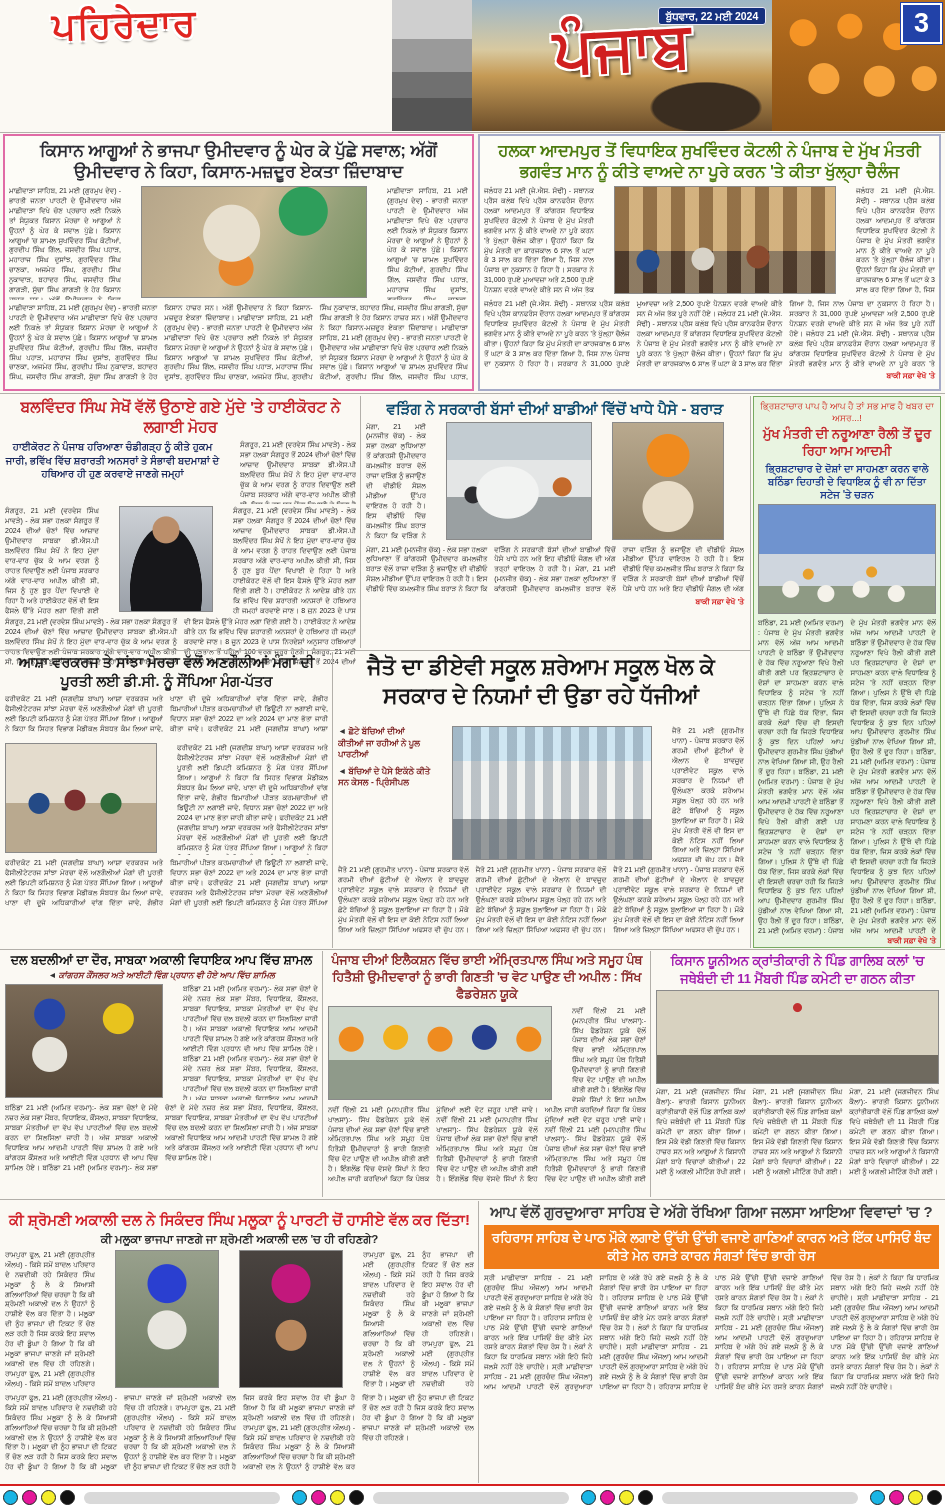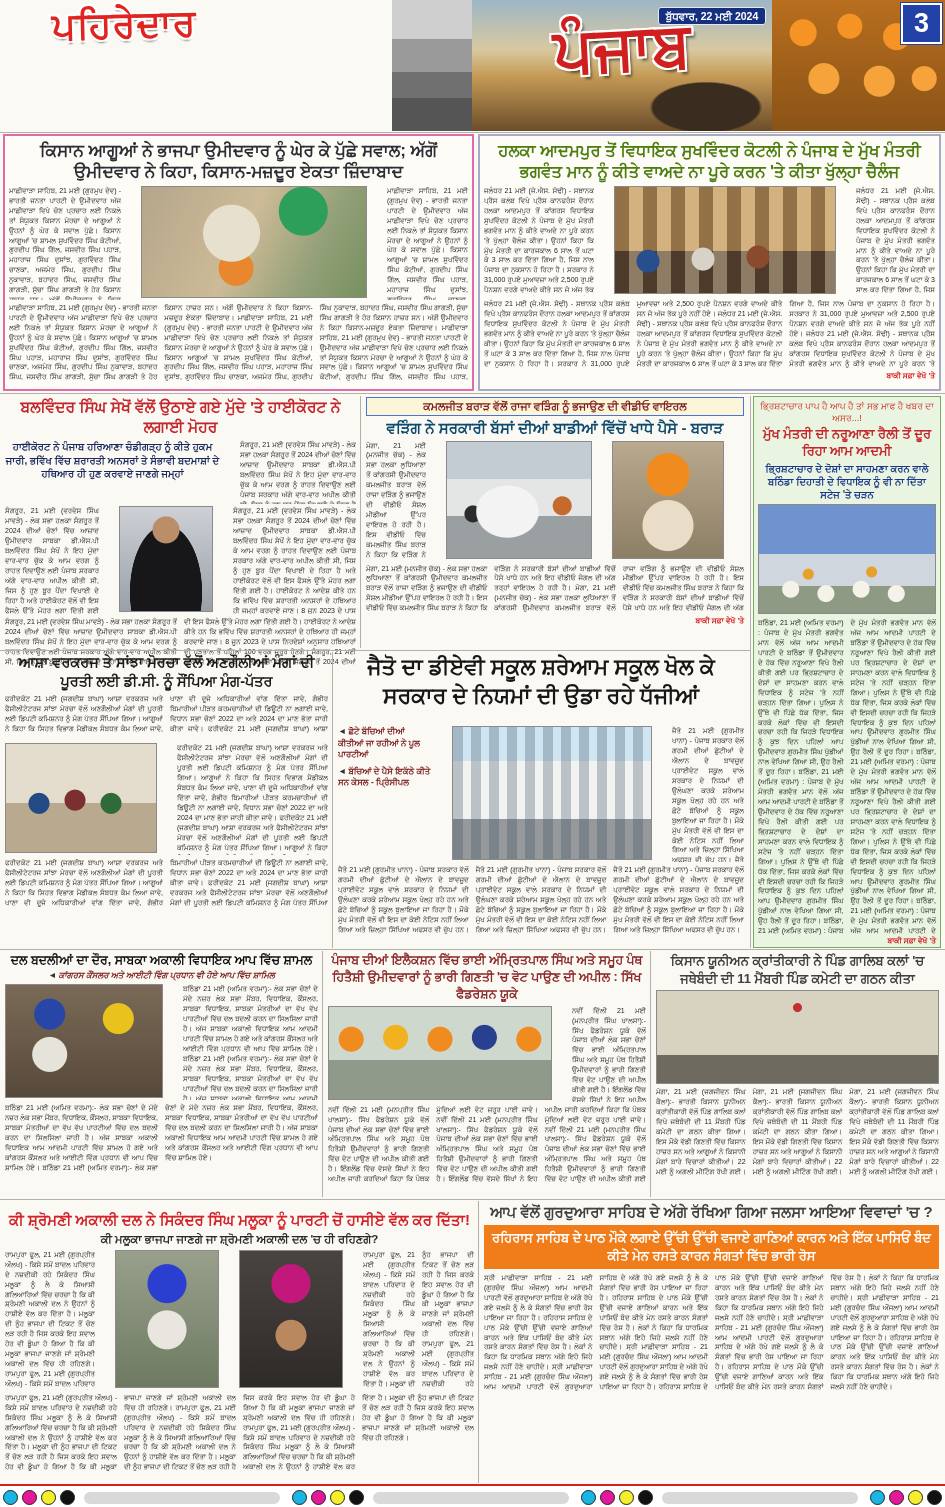--- a/index.html
+++ b/index.html
@@ -153,21 +153,21 @@
   .bullet-item{font-size:8.5px;line-height:1.35;font-weight:bold;color:#7c2121;margin-bottom:5px;overflow:hidden}
   .bullet-arrow{color:#333;margin-right:2px}
 
   
   .art-dal{left:3px;top:951px;width:317px;height:246px;padding:1px 2px}
   .h-black12{font-size:12.5px;line-height:1.3;color:#111}
   .bullet-line{font-size:8.5px;font-weight:bold;font-style:italic;color:#7c2121;text-align:center;overflow:hidden}
   .art-fed{left:326px;top:951px;width:322px;height:246px;padding:1px 2px}
   .h-fed{font-size:12.5px;line-height:1.35;color:#8c2a2a}
   .art-kisan{left:654px;top:951px;width:287px;height:246px;padding:1px 2px}
-  .h-kisan{font-size:13px;line-height:1.35;color:#404040}
+  .h-kisan{font-size:13px;line-height:1.35;color:#a21caf}
 
   
   .art-maluka{left:3px;top:1201px;width:473px;height:282px;padding:10px 2px}
   .h-maluka{font-size:15px;line-height:1.25;color:#d2222a}
   .sub-maluka{font-size:11.5px;font-weight:bold;color:#2b2b2b;text-align:center;overflow:hidden}
   .art-jalsa{left:482px;top:1201px;width:459px;height:282px;padding:1px 2px}
   .h-jalsa{font-size:15px;line-height:1.3;color:#404040}
   .banner-orange{background:#f07d1a;color:#fff;font-weight:bold;font-size:13px;line-height:1.4;
     text-align:center;padding:4px 8px;overflow:hidden}
 
@@ -226,21 +226,20 @@
       <div class="body-text" style="width:94px">ਸੰਗਰੂਰ, 21 ਮਈ (ਵਰਵੇਸ ਸਿੰਘ ਮਾਵੜੇ) - ਲੋਕ ਸਭਾ ਹਲਕਾ ਸੰਗਰੂਰ ਤੋਂ 2024 ਦੀਆਂ ਚੋਣਾਂ ਵਿੱਚ ਆਜ਼ਾਦ ਉਮੀਦਵਾਰ ਸਾਬਕਾ ਡੀ.ਐਸ.ਪੀ ਬਲਵਿੰਦਰ ਸਿੰਘ ਸੇਖੋਂ ਨੇ ਇਹ ਮੁੱਦਾ ਵਾਰ-ਵਾਰ ਚੁੱਕ ਕੇ ਆਮ ਵਰਗ ਨੂੰ ਰਾਹਤ ਦਿਵਾਉਣ ਲਈ ਪੰਜਾਬ ਸਰਕਾਰ ਅੱਗੇ ਵਾਰ-ਵਾਰ ਅਪੀਲ ਕੀਤੀ ਸੀ, ਜਿਸ ਨੂੰ ਹੁਣ ਬੂਰ ਪੈਂਦਾ ਵਿਖਾਈ ਦੇ ਰਿਹਾ ਹੈ ਅਤੇ ਹਾਈਕੋਰਟ ਵੱਲੋਂ ਵੀ ਇਸ ਫੈਸਲੇ ਉੱਤੇ ਮੋਹਰ ਲਗਾ ਦਿੱਤੀ ਗਈ ਹੈ। ਹਾਈਕੋਰਟ ਨੇ ਆਦੇਸ਼ ਕੀਤੇ ਹਨ ਕਿ ਭਵਿੱਖ ਵਿੱਚ ਸ਼ਰਾਰਤੀ ਅਨਸਰਾਂ ਦੇ ਹਥਿਆਰ ਹੀ ਜਮ੍ਹਾਂ ਕਰਵਾਏ ਜਾਣ। 8 ਜੂਨ 2023 ਦੇ ਪਾਸ ਨਿਰਦੇਸ਼ਾਂ ਅਨੁਸਾਰ ਹਥਿਆਰਾਂ ਦੀ ਪੜਤਾਲ ਤੋਂ ਪਹਿਲਾਂ 100 ਵਰਗ ਜਰੂਰ ਹੋਣਗੇ। ਸੰਗਰੂਰ, 21 ਮਈ (ਵਰਵੇਸ ਸਿੰਘ ਮਾਵੜੇ) - ਲੋਕ ਸਭਾ ਹਲਕਾ ਸੰਗਰੂਰ ਤੋਂ 2024 ਦੀਆਂ ਚੋਣਾਂ ਵਿੱਚ ਆਜ਼ਾਦ ਉਮੀਦਵਾਰ ਸਾਬਕਾ ਡੀ.ਐਸ.ਪੀ ਬਲਵਿੰਦਰ ਸਿੰਘ ਸੇਖੋਂ ਨੇ ਇਹ ਮੁੱਦਾ ਵਾਰ-ਵਾਰ ਚੁੱਕ ਕੇ ਆਮ ਵਰਗ ਨੂੰ ਰਾਹਤ ਦਿਵਾਉਣ ਲਈ ਪੰਜਾਬ ਸਰਕਾਰ ਅੱਗੇ ਵਾਰ-ਵਾਰ ਅਪੀਲ ਕੀਤੀ ਸੀ, ਜਿਸ ਨੂੰ ਹੁਣ ਬੂਰ ਪੈਂਦਾ ਵਿਖਾਈ ਦੇ ਰਿਹਾ ਹੈ ਅਤੇ ਹਾਈਕੋਰਟ ਵੱਲੋਂ ਵੀ ਇਸ ਫੈਸਲੇ ਉੱਤੇ ਮੋਹਰ ਲਗਾ ਦਿੱਤੀ ਗਈ ਹੈ। ਹਾਈਕੋਰਟ ਨੇ ਆਦੇਸ਼ ਕੀਤੇ ਹਨ ਕਿ ਭਵਿੱਖ ਵਿੱਚ ਸ਼ਰਾਰਤੀ ਅਨਸਰਾਂ ਦੇ ਹਥਿਆਰ ਹੀ ਜਮ੍ਹਾਂ ਕਰਵਾਏ ਜਾਣ। 8 ਜੂਨ 2023 ਦੇ ਪਾਸ ਨਿਰਦੇਸ਼ਾਂ ਅਨੁਸਾਰ ਹਥਿਆਰਾਂ ਦੀ ਪੜਤਾਲ ਤੋਂ ਪਹਿਲਾਂ 100 ਵਰਗ ਜਰੂਰ ਹੋਣਗੇ।</div>
       <div class="ph ph-sekhon" style="width:94px;height:106px"></div>
       <div class="body-text" style="flex:1">ਸੰਗਰੂਰ, 21 ਮਈ (ਵਰਵੇਸ ਸਿੰਘ ਮਾਵੜੇ) - ਲੋਕ ਸਭਾ ਹਲਕਾ ਸੰਗਰੂਰ ਤੋਂ 2024 ਦੀਆਂ ਚੋਣਾਂ ਵਿੱਚ ਆਜ਼ਾਦ ਉਮੀਦਵਾਰ ਸਾਬਕਾ ਡੀ.ਐਸ.ਪੀ ਬਲਵਿੰਦਰ ਸਿੰਘ ਸੇਖੋਂ ਨੇ ਇਹ ਮੁੱਦਾ ਵਾਰ-ਵਾਰ ਚੁੱਕ ਕੇ ਆਮ ਵਰਗ ਨੂੰ ਰਾਹਤ ਦਿਵਾਉਣ ਲਈ ਪੰਜਾਬ ਸਰਕਾਰ ਅੱਗੇ ਵਾਰ-ਵਾਰ ਅਪੀਲ ਕੀਤੀ ਸੀ, ਜਿਸ ਨੂੰ ਹੁਣ ਬੂਰ ਪੈਂਦਾ ਵਿਖਾਈ ਦੇ ਰਿਹਾ ਹੈ ਅਤੇ ਹਾਈਕੋਰਟ ਵੱਲੋਂ ਵੀ ਇਸ ਫੈਸਲੇ ਉੱਤੇ ਮੋਹਰ ਲਗਾ ਦਿੱਤੀ ਗਈ ਹੈ। ਹਾਈਕੋਰਟ ਨੇ ਆਦੇਸ਼ ਕੀਤੇ ਹਨ ਕਿ ਭਵਿੱਖ ਵਿੱਚ ਸ਼ਰਾਰਤੀ ਅਨਸਰਾਂ ਦੇ ਹਥਿਆਰ ਹੀ ਜਮ੍ਹਾਂ ਕਰਵਾਏ ਜਾਣ। 8 ਜੂਨ 2023 ਦੇ ਪਾਸ ਨਿਰਦੇਸ਼ਾਂ ਅਨੁਸਾਰ ਹਥਿਆਰਾਂ ਦੀ ਪੜਤਾਲ ਤੋਂ ਪਹਿਲਾਂ 100 ਵਰਗ ਜਰੂਰ ਹੋਣਗੇ। ਸੰਗਰੂਰ, 21 ਮਈ (ਵਰਵੇਸ ਸਿੰਘ ਮਾਵੜੇ) - ਲੋਕ ਸਭਾ ਹਲਕਾ ਸੰਗਰੂਰ ਤੋਂ 2024 ਦੀਆਂ ਚੋਣਾਂ ਵਿੱਚ ਆਜ਼ਾਦ ਉਮੀਦਵਾਰ ਸਾਬਕਾ ਡੀ.ਐਸ.ਪੀ ਬਲਵਿੰਦਰ ਸਿੰਘ ਸੇਖੋਂ ਨੇ ਇਹ ਮੁੱਦਾ ਵਾਰ-ਵਾਰ ਚੁੱਕ ਕੇ ਆਮ ਵਰਗ ਨੂੰ ਰਾਹਤ ਦਿਵਾਉਣ ਲਈ ਪੰਜਾਬ ਸਰਕਾਰ ਅੱਗੇ ਵਾਰ-ਵਾਰ ਅਪੀਲ ਕੀਤੀ ਸੀ, ਜਿਸ ਨੂੰ ਹੁਣ ਬੂਰ ਪੈਂਦਾ ਵਿਖਾਈ ਦੇ ਰਿਹਾ ਹੈ ਅਤੇ ਹਾਈਕੋਰਟ ਵੱਲੋਂ ਵੀ ਇਸ ਫੈਸਲੇ ਉੱਤੇ ਮੋਹਰ ਲਗਾ ਦਿੱਤੀ ਗਈ ਹੈ। ਹਾਈਕੋਰਟ ਨੇ ਆਦੇਸ਼ ਕੀਤੇ ਹਨ ਕਿ ਭਵਿੱਖ ਵਿੱਚ ਸ਼ਰਾਰਤੀ ਅਨਸਰਾਂ ਦੇ ਹਥਿਆਰ ਹੀ ਜਮ੍ਹਾਂ ਕਰਵਾਏ ਜਾਣ। 8 ਜੂਨ 2023 ਦੇ ਪਾਸ ਨਿਰਦੇਸ਼ਾਂ ਅਨੁਸਾਰ ਹਥਿਆਰਾਂ ਦੀ ਪੜਤਾਲ ਤੋਂ ਪਹਿਲਾਂ 100 ਵਰਗ ਜਰੂਰ ਹੋਣਗੇ।</div>
     </div>
     <div class="body-text cols-2" style="margin-top:3px;height:56px">ਸੰਗਰੂਰ, 21 ਮਈ (ਵਰਵੇਸ ਸਿੰਘ ਮਾਵੜੇ) - ਲੋਕ ਸਭਾ ਹਲਕਾ ਸੰਗਰੂਰ ਤੋਂ 2024 ਦੀਆਂ ਚੋਣਾਂ ਵਿੱਚ ਆਜ਼ਾਦ ਉਮੀਦਵਾਰ ਸਾਬਕਾ ਡੀ.ਐਸ.ਪੀ ਬਲਵਿੰਦਰ ਸਿੰਘ ਸੇਖੋਂ ਨੇ ਇਹ ਮੁੱਦਾ ਵਾਰ-ਵਾਰ ਚੁੱਕ ਕੇ ਆਮ ਵਰਗ ਨੂੰ ਰਾਹਤ ਦਿਵਾਉਣ ਲਈ ਪੰਜਾਬ ਸਰਕਾਰ ਅੱਗੇ ਵਾਰ-ਵਾਰ ਅਪੀਲ ਕੀਤੀ ਸੀ, ਜਿਸ ਨੂੰ ਹੁਣ ਬੂਰ ਪੈਂਦਾ ਵਿਖਾਈ ਦੇ ਰਿਹਾ ਹੈ ਅਤੇ ਹਾਈਕੋਰਟ ਵੱਲੋਂ ਵੀ ਇਸ ਫੈਸਲੇ ਉੱਤੇ ਮੋਹਰ ਲਗਾ ਦਿੱਤੀ ਗਈ ਹੈ। ਹਾਈਕੋਰਟ ਨੇ ਆਦੇਸ਼ ਕੀਤੇ ਹਨ ਕਿ ਭਵਿੱਖ ਵਿੱਚ ਸ਼ਰਾਰਤੀ ਅਨਸਰਾਂ ਦੇ ਹਥਿਆਰ ਹੀ ਜਮ੍ਹਾਂ ਕਰਵਾਏ ਜਾਣ। 8 ਜੂਨ 2023 ਦੇ ਪਾਸ ਨਿਰਦੇਸ਼ਾਂ ਅਨੁਸਾਰ ਹਥਿਆਰਾਂ ਦੀ ਪੜਤਾਲ ਤੋਂ ਪਹਿਲਾਂ 100 ਵਰਗ ਜਰੂਰ ਹੋਣਗੇ। ਸੰਗਰੂਰ, 21 ਮਈ (ਵਰਵੇਸ ਸਿੰਘ ਮਾਵੜੇ) - ਲੋਕ ਸਭਾ ਹਲਕਾ ਸੰਗਰੂਰ ਤੋਂ 2024 ਦੀਆਂ ਚੋਣਾਂ ਵਿੱਚ ਆਜ਼ਾਦ ਉਮੀਦਵਾਰ ਸਾਬਕਾ ਡੀ.ਐਸ.ਪੀ ਬਲਵਿੰਦਰ ਸਿੰਘ ਸੇਖੋਂ ਨੇ ਇਹ ਮੁੱਦਾ ਵਾਰ-ਵਾਰ ਚੁੱਕ ਕੇ ਆਮ ਵਰਗ ਨੂੰ ਰਾਹਤ ਦਿਵਾਉਣ ਲਈ ਪੰਜਾਬ ਸਰਕਾਰ ਅੱਗੇ ਵਾਰ-ਵਾਰ ਅਪੀਲ ਕੀਤੀ ਸੀ, ਜਿਸ ਨੂੰ ਹੁਣ ਬੂਰ ਪੈਂਦਾ ਵਿਖਾਈ ਦੇ ਰਿਹਾ ਹੈ ਅਤੇ ਹਾਈਕੋਰਟ ਵੱਲੋਂ ਵੀ ਇਸ ਫੈਸਲੇ ਉੱਤੇ ਮੋਹਰ ਲਗਾ ਦਿੱਤੀ ਗਈ ਹੈ। ਹਾਈਕੋਰਟ ਨੇ ਆਦੇਸ਼ ਕੀਤੇ ਹਨ ਕਿ ਭਵਿੱਖ ਵਿੱਚ ਸ਼ਰਾਰਤੀ ਅਨਸਰਾਂ ਦੇ ਹਥਿਆਰ ਹੀ ਜਮ੍ਹਾਂ ਕਰਵਾਏ ਜਾਣ। 8 ਜੂਨ 2023 ਦੇ ਪਾਸ ਨਿਰਦੇਸ਼ਾਂ ਅਨੁਸਾਰ ਹਥਿਆਰਾਂ ਦੀ ਪੜਤਾਲ ਤੋਂ ਪਹਿਲਾਂ 100 ਵਰਗ ਜਰੂਰ ਹੋਣਗੇ।</div>
   </div>
 
   <div class="vr" style="left:360px;top:396px;height:252px"></div>
 
   <div class="abs art-warring">
-    <div class="kicker-warring">ਕਮਲਜੀਤ ਬਰਾੜ ਵੱਲੋਂ ਰਾਜਾ ਵੜਿੰਗ ਨੂੰ ਭਜਾਉਣ ਦੀ ਵੀਡੀਓ ਵਾਇਰਲ</div>
     <div class="headline h-maroon" style="margin-top:2px">ਵੜਿੰਗ ਨੇ ਸਰਕਾਰੀ ਬੱਸਾਂ ਦੀਆਂ ਬਾਡੀਆਂ ਵਿੱਚੋਂ ਖਾਧੇ ਪੈਸੇ - ਬਰਾੜ</div>
     <div class="flexrow" style="margin-top:3px;height:120px">
       <div class="body-text" style="width:60px">ਮੋਗਾ, 21 ਮਈ (ਮਨਜੀਤ ਚੱਕ) - ਲੋਕ ਸਭਾ ਹਲਕਾ ਲੁਧਿਆਣਾ ਤੋਂ ਕਾਂਗਰਸੀ ਉਮੀਦਵਾਰ ਕਮਲਜੀਤ ਬਰਾੜ ਵੱਲੋਂ ਰਾਜਾ ਵੜਿੰਗ ਨੂੰ ਭਜਾਉਣ ਦੀ ਵੀਡੀਓ ਸੋਸ਼ਲ ਮੀਡੀਆ ਉੱਪਰ ਵਾਇਰਲ ਹੋ ਰਹੀ ਹੈ। ਇਸ ਵੀਡੀਓ ਵਿੱਚ ਕਮਲਜੀਤ ਸਿੰਘ ਬਰਾੜ ਨੇ ਕਿਹਾ ਕਿ ਵੜਿੰਗ ਨੇ ਸਰਕਾਰੀ ਬੱਸਾਂ ਦੀਆਂ ਬਾਡੀਆਂ ਵਿੱਚੋਂ ਪੈਸੇ ਖਾਧੇ ਹਨ ਅਤੇ ਇਹ ਵੀਡੀਓ ਜੰਗਲ ਦੀ ਅੱਗ ਤਰ੍ਹਾਂ ਵਾਇਰਲ ਹੋ ਰਹੀ ਹੈ। ਮੋਗਾ, 21 ਮਈ (ਮਨਜੀਤ ਚੱਕ) - ਲੋਕ ਸਭਾ ਹਲਕਾ ਲੁਧਿਆਣਾ ਤੋਂ ਕਾਂਗਰਸੀ ਉਮੀਦਵਾਰ ਕਮਲਜੀਤ ਬਰਾੜ ਵੱਲੋਂ ਰਾਜਾ ਵੜਿੰਗ ਨੂੰ ਭਜਾਉਣ ਦੀ ਵੀਡੀਓ ਸੋਸ਼ਲ ਮੀਡੀਆ ਉੱਪਰ ਵਾਇਰਲ ਹੋ ਰਹੀ ਹੈ। ਇਸ ਵੀਡੀਓ ਵਿੱਚ ਕਮਲਜੀਤ ਸਿੰਘ ਬਰਾੜ ਨੇ ਕਿਹਾ ਕਿ ਵੜਿੰਗ ਨੇ ਸਰਕਾਰੀ ਬੱਸਾਂ ਦੀਆਂ ਬਾਡੀਆਂ ਵਿੱਚੋਂ ਪੈਸੇ ਖਾਧੇ ਹਨ ਅਤੇ ਇਹ ਵੀਡੀਓ ਜੰਗਲ ਦੀ ਅੱਗ ਤਰ੍ਹਾਂ ਵਾਇਰਲ ਹੋ ਰਹੀ ਹੈ।</div>
       <div class="ph ph-suv" style="width:146px;height:118px"></div>
       <div class="ph ph-baraar" style="width:112px;height:118px"></div>
       <div class="body-text" style="flex:1">ਮੋਗਾ, 21 ਮਈ (ਮਨਜੀਤ ਚੱਕ) - ਲੋਕ ਸਭਾ ਹਲਕਾ ਲੁਧਿਆਣਾ ਤੋਂ ਕਾਂਗਰਸੀ ਉਮੀਦਵਾਰ ਕਮਲਜੀਤ ਬਰਾੜ ਵੱਲੋਂ ਰਾਜਾ ਵੜਿੰਗ ਨੂੰ ਭਜਾਉਣ ਦੀ ਵੀਡੀਓ ਸੋਸ਼ਲ ਮੀਡੀਆ ਉੱਪਰ ਵਾਇਰਲ ਹੋ ਰਹੀ ਹੈ। ਇਸ ਵੀਡੀਓ ਵਿੱਚ ਕਮਲਜੀਤ ਸਿੰਘ ਬਰਾੜ ਨੇ ਕਿਹਾ ਕਿ ਵੜਿੰਗ ਨੇ ਸਰਕਾਰੀ ਬੱਸਾਂ ਦੀਆਂ ਬਾਡੀਆਂ ਵਿੱਚੋਂ ਪੈਸੇ ਖਾਧੇ ਹਨ ਅਤੇ ਇਹ ਵੀਡੀਓ ਜੰਗਲ ਦੀ ਅੱਗ ਤਰ੍ਹਾਂ ਵਾਇਰਲ ਹੋ ਰਹੀ ਹੈ। ਮੋਗਾ, 21 ਮਈ (ਮਨਜੀਤ ਚੱਕ) - ਲੋਕ ਸਭਾ ਹਲਕਾ ਲੁਧਿਆਣਾ ਤੋਂ ਕਾਂਗਰਸੀ ਉਮੀਦਵਾਰ ਕਮਲਜੀਤ ਬਰਾੜ ਵੱਲੋਂ ਰਾਜਾ ਵੜਿੰਗ ਨੂੰ ਭਜਾਉਣ ਦੀ ਵੀਡੀਓ ਸੋਸ਼ਲ ਮੀਡੀਆ ਉੱਪਰ ਵਾਇਰਲ ਹੋ ਰਹੀ ਹੈ। ਇਸ ਵੀਡੀਓ ਵਿੱਚ ਕਮਲਜੀਤ ਸਿੰਘ ਬਰਾੜ ਨੇ ਕਿਹਾ ਕਿ ਵੜਿੰਗ ਨੇ ਸਰਕਾਰੀ ਬੱਸਾਂ ਦੀਆਂ ਬਾਡੀਆਂ ਵਿੱਚੋਂ ਪੈਸੇ ਖਾਧੇ ਹਨ ਅਤੇ ਇਹ ਵੀਡੀਓ ਜੰਗਲ ਦੀ ਅੱਗ ਤਰ੍ਹਾਂ ਵਾਇਰਲ ਹੋ ਰਹੀ ਹੈ।</div>
     </div>
     <div class="body-text cols-3" style="margin-top:3px;height:52px">ਮੋਗਾ, 21 ਮਈ (ਮਨਜੀਤ ਚੱਕ) - ਲੋਕ ਸਭਾ ਹਲਕਾ ਲੁਧਿਆਣਾ ਤੋਂ ਕਾਂਗਰਸੀ ਉਮੀਦਵਾਰ ਕਮਲਜੀਤ ਬਰਾੜ ਵੱਲੋਂ ਰਾਜਾ ਵੜਿੰਗ ਨੂੰ ਭਜਾਉਣ ਦੀ ਵੀਡੀਓ ਸੋਸ਼ਲ ਮੀਡੀਆ ਉੱਪਰ ਵਾਇਰਲ ਹੋ ਰਹੀ ਹੈ। ਇਸ ਵੀਡੀਓ ਵਿੱਚ ਕਮਲਜੀਤ ਸਿੰਘ ਬਰਾੜ ਨੇ ਕਿਹਾ ਕਿ ਵੜਿੰਗ ਨੇ ਸਰਕਾਰੀ ਬੱਸਾਂ ਦੀਆਂ ਬਾਡੀਆਂ ਵਿੱਚੋਂ ਪੈਸੇ ਖਾਧੇ ਹਨ ਅਤੇ ਇਹ ਵੀਡੀਓ ਜੰਗਲ ਦੀ ਅੱਗ ਤਰ੍ਹਾਂ ਵਾਇਰਲ ਹੋ ਰਹੀ ਹੈ। ਮੋਗਾ, 21 ਮਈ (ਮਨਜੀਤ ਚੱਕ) - ਲੋਕ ਸਭਾ ਹਲਕਾ ਲੁਧਿਆਣਾ ਤੋਂ ਕਾਂਗਰਸੀ ਉਮੀਦਵਾਰ ਕਮਲਜੀਤ ਬਰਾੜ ਵੱਲੋਂ ਰਾਜਾ ਵੜਿੰਗ ਨੂੰ ਭਜਾਉਣ ਦੀ ਵੀਡੀਓ ਸੋਸ਼ਲ ਮੀਡੀਆ ਉੱਪਰ ਵਾਇਰਲ ਹੋ ਰਹੀ ਹੈ। ਇਸ ਵੀਡੀਓ ਵਿੱਚ ਕਮਲਜੀਤ ਸਿੰਘ ਬਰਾੜ ਨੇ ਕਿਹਾ ਕਿ ਵੜਿੰਗ ਨੇ ਸਰਕਾਰੀ ਬੱਸਾਂ ਦੀਆਂ ਬਾਡੀਆਂ ਵਿੱਚੋਂ ਪੈਸੇ ਖਾਧੇ ਹਨ ਅਤੇ ਇਹ ਵੀਡੀਓ ਜੰਗਲ ਦੀ ਅੱਗ ਤਰ੍ਹਾਂ ਵਾਇਰਲ ਹੋ ਰਹੀ ਹੈ। ਮੋਗਾ, 21 ਮਈ (ਮਨਜੀਤ ਚੱਕ) - ਲੋਕ ਸਭਾ ਹਲਕਾ ਲੁਧਿਆਣਾ ਤੋਂ ਕਾਂਗਰਸੀ ਉਮੀਦਵਾਰ ਕਮਲਜੀਤ ਬਰਾੜ ਵੱਲੋਂ ਰਾਜਾ ਵੜਿੰਗ ਨੂੰ ਭਜਾਉਣ ਦੀ ਵੀਡੀਓ ਸੋਸ਼ਲ ਮੀਡੀਆ ਉੱਪਰ ਵਾਇਰਲ ਹੋ ਰਹੀ ਹੈ। ਇਸ ਵੀਡੀਓ ਵਿੱਚ ਕਮਲਜੀਤ ਸਿੰਘ ਬਰਾੜ ਨੇ ਕਿਹਾ ਕਿ ਵੜਿੰਗ ਨੇ ਸਰਕਾਰੀ ਬੱਸਾਂ ਦੀਆਂ ਬਾਡੀਆਂ ਵਿੱਚੋਂ ਪੈਸੇ ਖਾਧੇ ਹਨ ਅਤੇ ਇਹ ਵੀਡੀਓ ਜੰਗਲ ਦੀ ਅੱਗ ਤਰ੍ਹਾਂ ਵਾਇਰਲ ਹੋ ਰਹੀ ਹੈ।</div>
     <div class="cont-tag">ਬਾਕੀ ਸਫ਼ਾ ਵੇਖੋ 'ਤੇ</div>
   </div>

